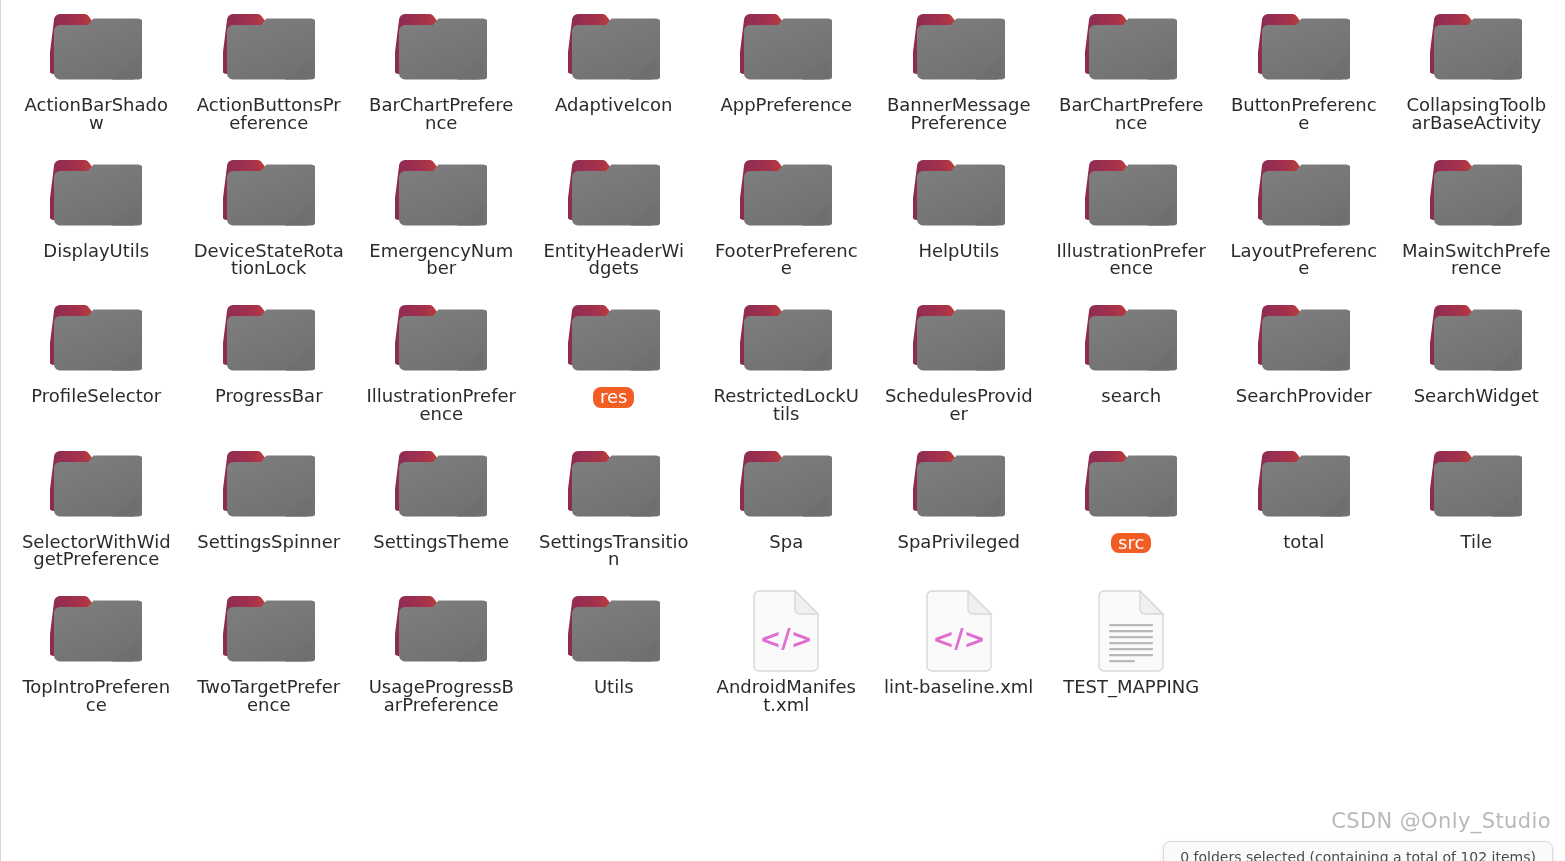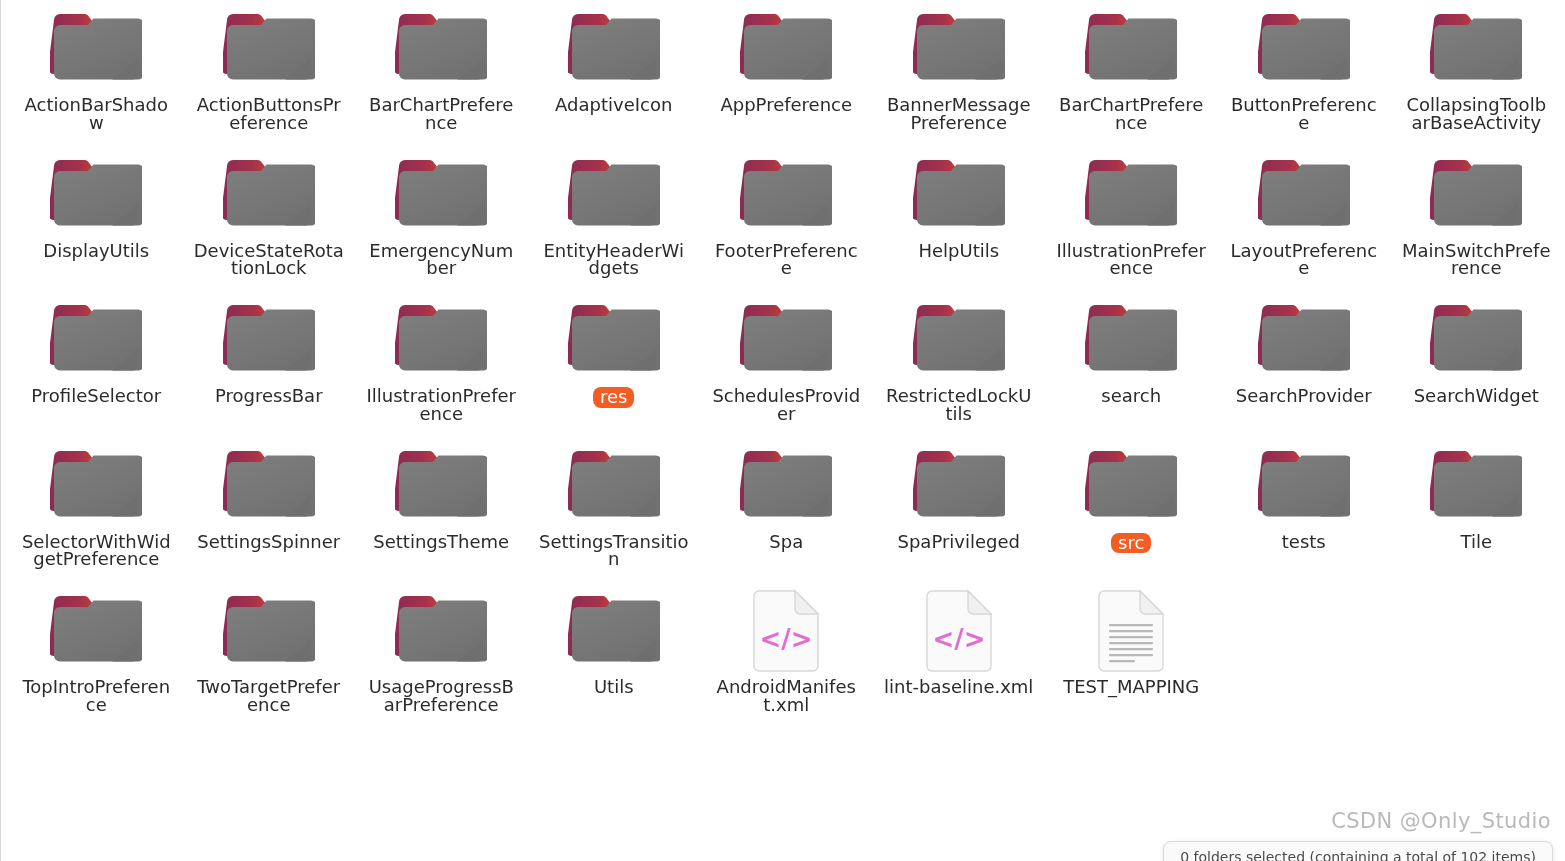--- a/index.html
+++ b/index.html
@@ -604,20 +604,42 @@
     <path d="M4 25 a6 6 0 0 1 6-6 h28 l5.5 -6.5 h44.5 a6 6 0 0 1 6 6 v49 a6 6 0 0 1 -6 6 h-78 a6 6 0 0 1 -6 -6 z" fill="url(#fbody21)"></path>
     <path d="M88 52 v16 a6 6 0 0 1 -6 6 h-20 z" fill="#6d6d6d" opacity="0.55"></path>
   </svg>
         </div>
         <div style="text-align: center; margin-top: 6px;"><div class="label hl" style="margin-top: 0px;">res</div></div>
       </div>
       <div class="item">
         <div class="icon-box">
   <svg class="folder-svg" viewBox="0 0 92 80">
     <defs>
+      <linearGradient id="ftab22" x1="0" y1="0" x2="1" y2="0">
+        <stop offset="0%" stop-color="#8a2a55"></stop>
+        <stop offset="35%" stop-color="#a5324b"></stop>
+        <stop offset="70%" stop-color="#e2501f"></stop>
+        <stop offset="100%" stop-color="#f4531b"></stop>
+      </linearGradient>
+      <linearGradient id="fbody22" x1="0" y1="0" x2="0.6" y2="1">
+        <stop offset="0%" stop-color="#7f7f7f"></stop>
+        <stop offset="100%" stop-color="#717171"></stop>
+      </linearGradient>
+    </defs>
+    <path d="M4 14 a6 6 0 0 1 6-6 h25 a4 4 0 0 1 3 1.5 l5 6.5 h41 a6 6 0 0 1 6 6 v40 a6 6 0 0 1 -6 6 h-80 a6 6 0 0 1 -6 -6 z" fill="url(#ftab22)"></path>
+    <path d="M4 25 a6 6 0 0 1 6-6 h28 l5.5 -6.5 h44.5 a6 6 0 0 1 6 6 v49 a6 6 0 0 1 -6 6 h-78 a6 6 0 0 1 -6 -6 z" fill="url(#fbody22)"></path>
+    <path d="M88 52 v16 a6 6 0 0 1 -6 6 h-20 z" fill="#6d6d6d" opacity="0.55"></path>
+  </svg>
+        </div>
+        <div class="label">RestrictedLockUtils</div>
+      </div>
+      <div class="item">
+        <div class="icon-box">
+  <svg class="folder-svg" viewBox="0 0 92 80">
+    <defs>
       <linearGradient id="ftab23" x1="0" y1="0" x2="1" y2="0">
         <stop offset="0%" stop-color="#8a2a55"></stop>
         <stop offset="35%" stop-color="#a5324b"></stop>
         <stop offset="70%" stop-color="#e2501f"></stop>
         <stop offset="100%" stop-color="#f4531b"></stop>
       </linearGradient>
       <linearGradient id="fbody23" x1="0" y1="0" x2="0.6" y2="1">
         <stop offset="0%" stop-color="#7f7f7f"></stop>
         <stop offset="100%" stop-color="#717171"></stop>
       </linearGradient>
@@ -626,42 +648,20 @@
     <path d="M4 25 a6 6 0 0 1 6-6 h28 l5.5 -6.5 h44.5 a6 6 0 0 1 6 6 v49 a6 6 0 0 1 -6 6 h-78 a6 6 0 0 1 -6 -6 z" fill="url(#fbody23)"></path>
     <path d="M88 52 v16 a6 6 0 0 1 -6 6 h-20 z" fill="#6d6d6d" opacity="0.55"></path>
   </svg>
         </div>
         <div class="label">SchedulesProvider</div>
       </div>
       <div class="item">
         <div class="icon-box">
   <svg class="folder-svg" viewBox="0 0 92 80">
     <defs>
-      <linearGradient id="ftab22" x1="0" y1="0" x2="1" y2="0">
-        <stop offset="0%" stop-color="#8a2a55"></stop>
-        <stop offset="35%" stop-color="#a5324b"></stop>
-        <stop offset="70%" stop-color="#e2501f"></stop>
-        <stop offset="100%" stop-color="#f4531b"></stop>
-      </linearGradient>
-      <linearGradient id="fbody22" x1="0" y1="0" x2="0.6" y2="1">
-        <stop offset="0%" stop-color="#7f7f7f"></stop>
-        <stop offset="100%" stop-color="#717171"></stop>
-      </linearGradient>
-    </defs>
-    <path d="M4 14 a6 6 0 0 1 6-6 h25 a4 4 0 0 1 3 1.5 l5 6.5 h41 a6 6 0 0 1 6 6 v40 a6 6 0 0 1 -6 6 h-80 a6 6 0 0 1 -6 -6 z" fill="url(#ftab22)"></path>
-    <path d="M4 25 a6 6 0 0 1 6-6 h28 l5.5 -6.5 h44.5 a6 6 0 0 1 6 6 v49 a6 6 0 0 1 -6 6 h-78 a6 6 0 0 1 -6 -6 z" fill="url(#fbody22)"></path>
-    <path d="M88 52 v16 a6 6 0 0 1 -6 6 h-20 z" fill="#6d6d6d" opacity="0.55"></path>
-  </svg>
-        </div>
-        <div class="label">RestrictedLockUtils</div>
-      </div>
-      <div class="item">
-        <div class="icon-box">
-  <svg class="folder-svg" viewBox="0 0 92 80">
-    <defs>
       <linearGradient id="ftab24" x1="0" y1="0" x2="1" y2="0">
         <stop offset="0%" stop-color="#8a2a55"></stop>
         <stop offset="35%" stop-color="#a5324b"></stop>
         <stop offset="70%" stop-color="#e2501f"></stop>
         <stop offset="100%" stop-color="#f4531b"></stop>
       </linearGradient>
       <linearGradient id="fbody24" x1="0" y1="0" x2="0.6" y2="1">
         <stop offset="0%" stop-color="#7f7f7f"></stop>
         <stop offset="100%" stop-color="#717171"></stop>
       </linearGradient>
@@ -884,21 +884,21 @@
       <linearGradient id="fbody34" x1="0" y1="0" x2="0.6" y2="1">
         <stop offset="0%" stop-color="#7f7f7f"></stop>
         <stop offset="100%" stop-color="#717171"></stop>
       </linearGradient>
     </defs>
     <path d="M4 14 a6 6 0 0 1 6-6 h25 a4 4 0 0 1 3 1.5 l5 6.5 h41 a6 6 0 0 1 6 6 v40 a6 6 0 0 1 -6 6 h-80 a6 6 0 0 1 -6 -6 z" fill="url(#ftab34)"></path>
     <path d="M4 25 a6 6 0 0 1 6-6 h28 l5.5 -6.5 h44.5 a6 6 0 0 1 6 6 v49 a6 6 0 0 1 -6 6 h-78 a6 6 0 0 1 -6 -6 z" fill="url(#fbody34)"></path>
     <path d="M88 52 v16 a6 6 0 0 1 -6 6 h-20 z" fill="#6d6d6d" opacity="0.55"></path>
   </svg>
         </div>
-        <div class="label">tests</div>
+        <div class="label">total</div>
       </div>
       <div class="item">
         <div class="icon-box">
   <svg class="folder-svg" viewBox="0 0 92 80">
     <defs>
       <linearGradient id="ftab35" x1="0" y1="0" x2="1" y2="0">
         <stop offset="0%" stop-color="#8a2a55"></stop>
         <stop offset="35%" stop-color="#a5324b"></stop>
         <stop offset="70%" stop-color="#e2501f"></stop>
         <stop offset="100%" stop-color="#f4531b"></stop>

